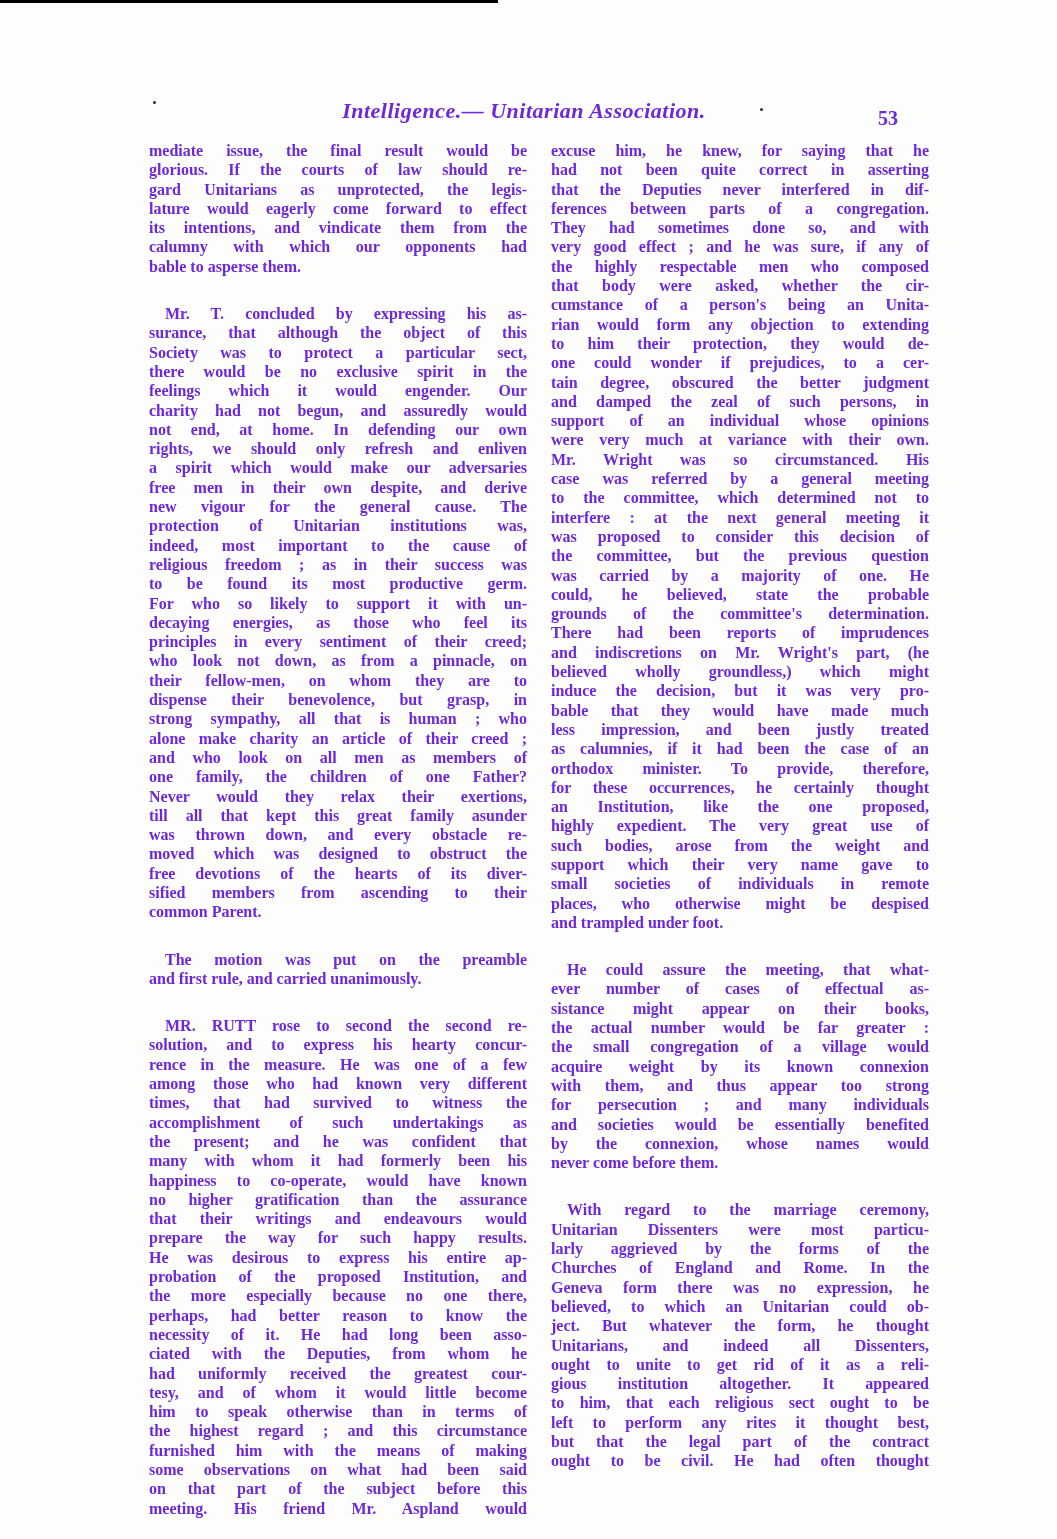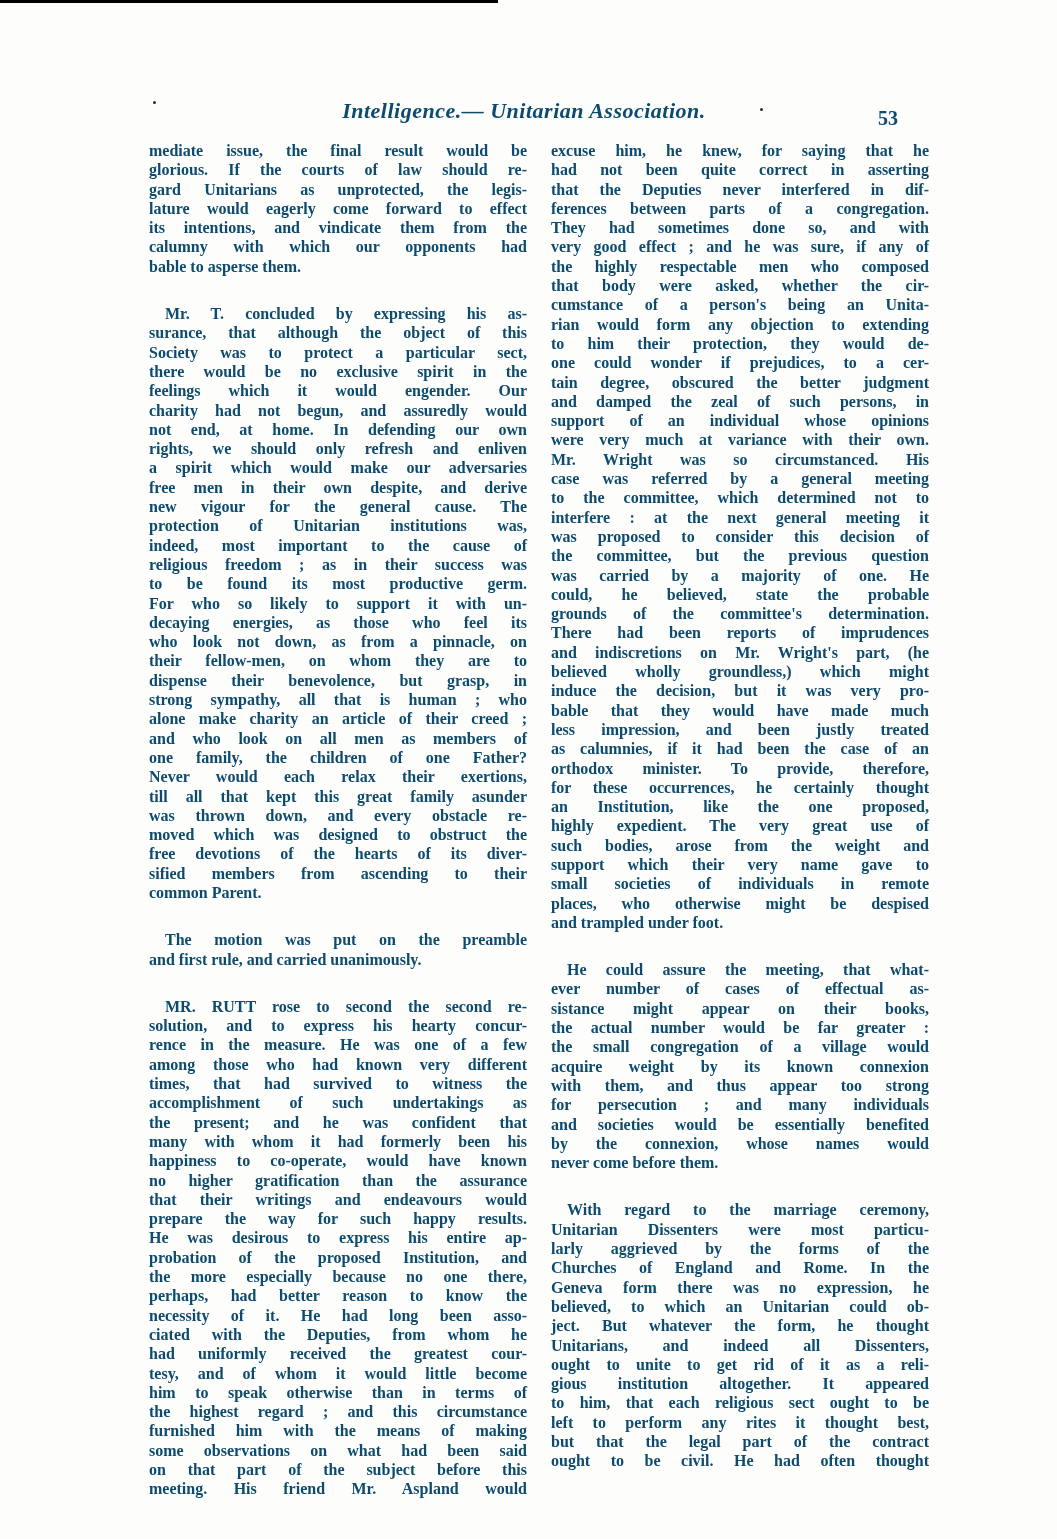--- a/index.html
+++ b/index.html
@@ -7,21 +7,21 @@
     padding: 0;
     background: #ffffff;
   }
   .page {
     position: relative;
     width: 1057px;
     height: 1539px;
     background: #fdfdfc;
     overflow: hidden;
     font-family: "Liberation Serif", serif;
-    color: #0c4a6e;
+    color: #6d28d9;
   }
   .scan-topline {
     position: absolute;
     top: 0;
     left: 0;
     width: 498px;
     height: 3px;
     background: #000;
   }
   .speck {
@@ -115,28 +115,29 @@
           <div class="line">rights, we should only refresh and enliven</div>
           <div class="line">a spirit which would make our adversaries</div>
           <div class="line">free men in their own despite, and derive</div>
           <div class="line">new vigour for the general cause.  The</div>
           <div class="line">protection of Unitarian institutions was,</div>
           <div class="line">indeed, most important to the cause of</div>
           <div class="line">religious freedom ; as in their success was</div>
           <div class="line">to be found its most productive germ.</div>
           <div class="line">For who so likely to support it with un-</div>
           <div class="line">decaying energies, as those who feel its</div>
+          <div class="line">principles in every sentiment of their creed;</div>
           <div class="line">who look not down, as from a pinnacle, on</div>
           <div class="line">their fellow-men, on whom they are to</div>
           <div class="line">dispense their benevolence, but grasp, in</div>
           <div class="line">strong sympathy, all that is human ; who</div>
           <div class="line">alone make charity an article of their creed ;</div>
           <div class="line">and who look on all men as members of</div>
           <div class="line">one family, the children of one Father?</div>
-          <div class="line">Never would each relax their exertions,</div>
+          <div class="line">Never would they relax their exertions,</div>
           <div class="line">till all that kept this great family asunder</div>
           <div class="line">was thrown down, and every obstacle re-</div>
           <div class="line">moved which was designed to obstruct the</div>
           <div class="line">free devotions of the hearts of its diver-</div>
           <div class="line">sified members from ascending to their</div>
           <div class="line last">common Parent.</div>
         </div>
         <div class="para indent">
           <div class="line">The motion was put on the preamble</div>
           <div class="line last">and first rule, and carried unanimously.</div>

